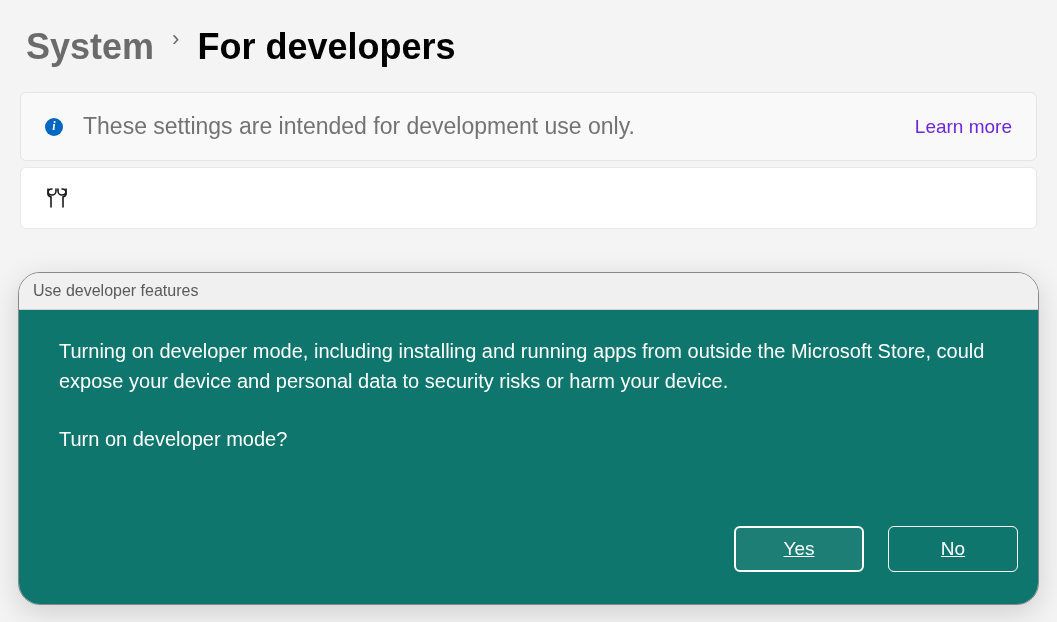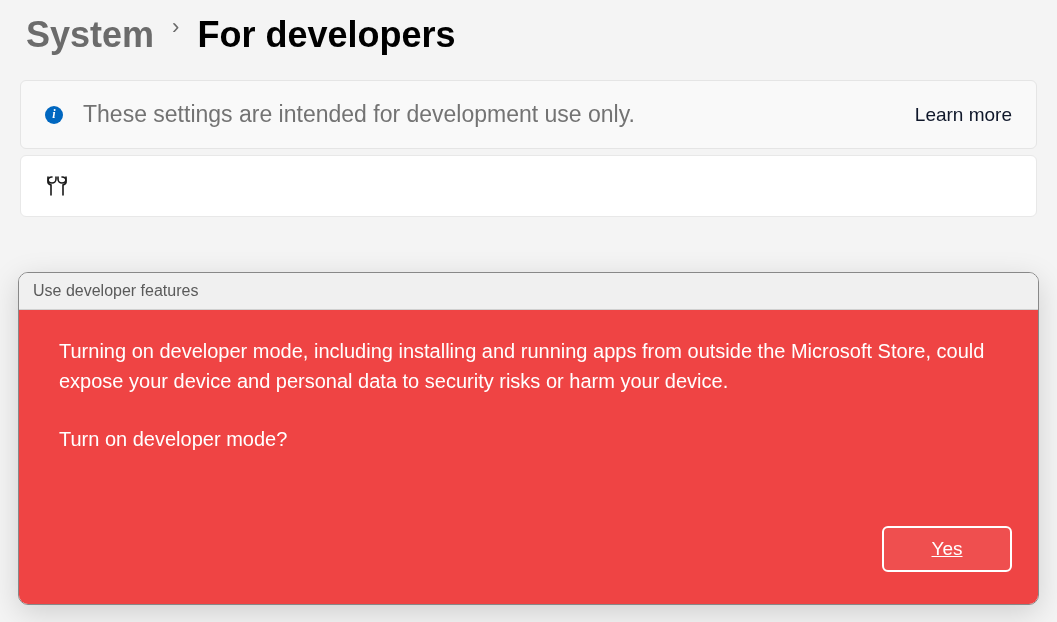--- a/index.html
+++ b/index.html
@@ -8,20 +8,21 @@
       background: #f4f4f4;
       width: 1057px;
       height: 622px;
       overflow: hidden;
     }
     .breadcrumb {
       padding: 14px 26px 24px 26px;
       display: flex;
       align-items: flex-start;
       gap: 18px;
+      margin-top: 12px;
     }
     .breadcrumb-parent {
       font-size: 36px;
       font-weight: 600;
       color: #6b6b6b;
     }
     .breadcrumb-separator {
       font-size: 22px;
       color: #6b6b6b;
       font-weight: 400;
@@ -58,21 +59,21 @@
       font-style: italic;
       font-family: Georgia, serif;
       flex-shrink: 0;
     }
     .info-text {
       flex: 1;
       font-size: 23px;
       color: #737373;
     }
     .learn-more {
-      color: #0f172a;
+      color: #6d28d9;
       font-size: 19px;
       text-decoration: none;
       cursor: pointer;
     }
     .setting-card {
       background: #ffffff;
       border: 1px solid #e8e8e8;
       border-radius: 6px;
       padding: 18px 24px;
       display: flex;
@@ -121,35 +122,35 @@
       height: 20px;
       background: #fff;
       border-radius: 50%;
     }
     .dialog {
       position: absolute;
       left: 18px;
       right: 18px;
       top: 272px;
       border: 1px solid #888;
-      border-radius: 10px;
+      border-radius: 22px;
       overflow: hidden;
       box-shadow: 0 8px 30px rgba(0,0,0,0.15);
     }
     .dialog-header {
       background: #f0f0f0;
       padding: 9px 14px;
       font-size: 16px;
       color: #5a5a5a;
       border-bottom: 1px solid #d0d0d0;
     }
     .dialog-body {
-      background: #ef4444;
+      background: #0f766e;
       color: #fff;
-      padding: 26px 26px 32px 40px;
+      padding: 26px 20px 32px 40px;
     }
     .dialog-warning {
       font-size: 20px;
       line-height: 1.5;
       margin-bottom: 28px;
     }
     .dialog-question {
       font-size: 20px;
       line-height: 1.5;
       margin-bottom: 72px;
@@ -204,15 +205,16 @@
   </div>
 </div>
 
 <div class="dialog">
   <div class="dialog-header">Use developer features</div>
   <div class="dialog-body">
     <div class="dialog-warning">Turning on developer mode, including installing and running apps from outside the Microsoft Store, could expose your device and personal data to security risks or harm your device.</div>
     <div class="dialog-question">Turn on developer mode?</div>
     <div class="dialog-buttons">
       <button class="dialog-btn primary">Yes</button>
+      <button class="dialog-btn">No</button>
     </div>
   </div>
 </div>
 
 </body></html>

